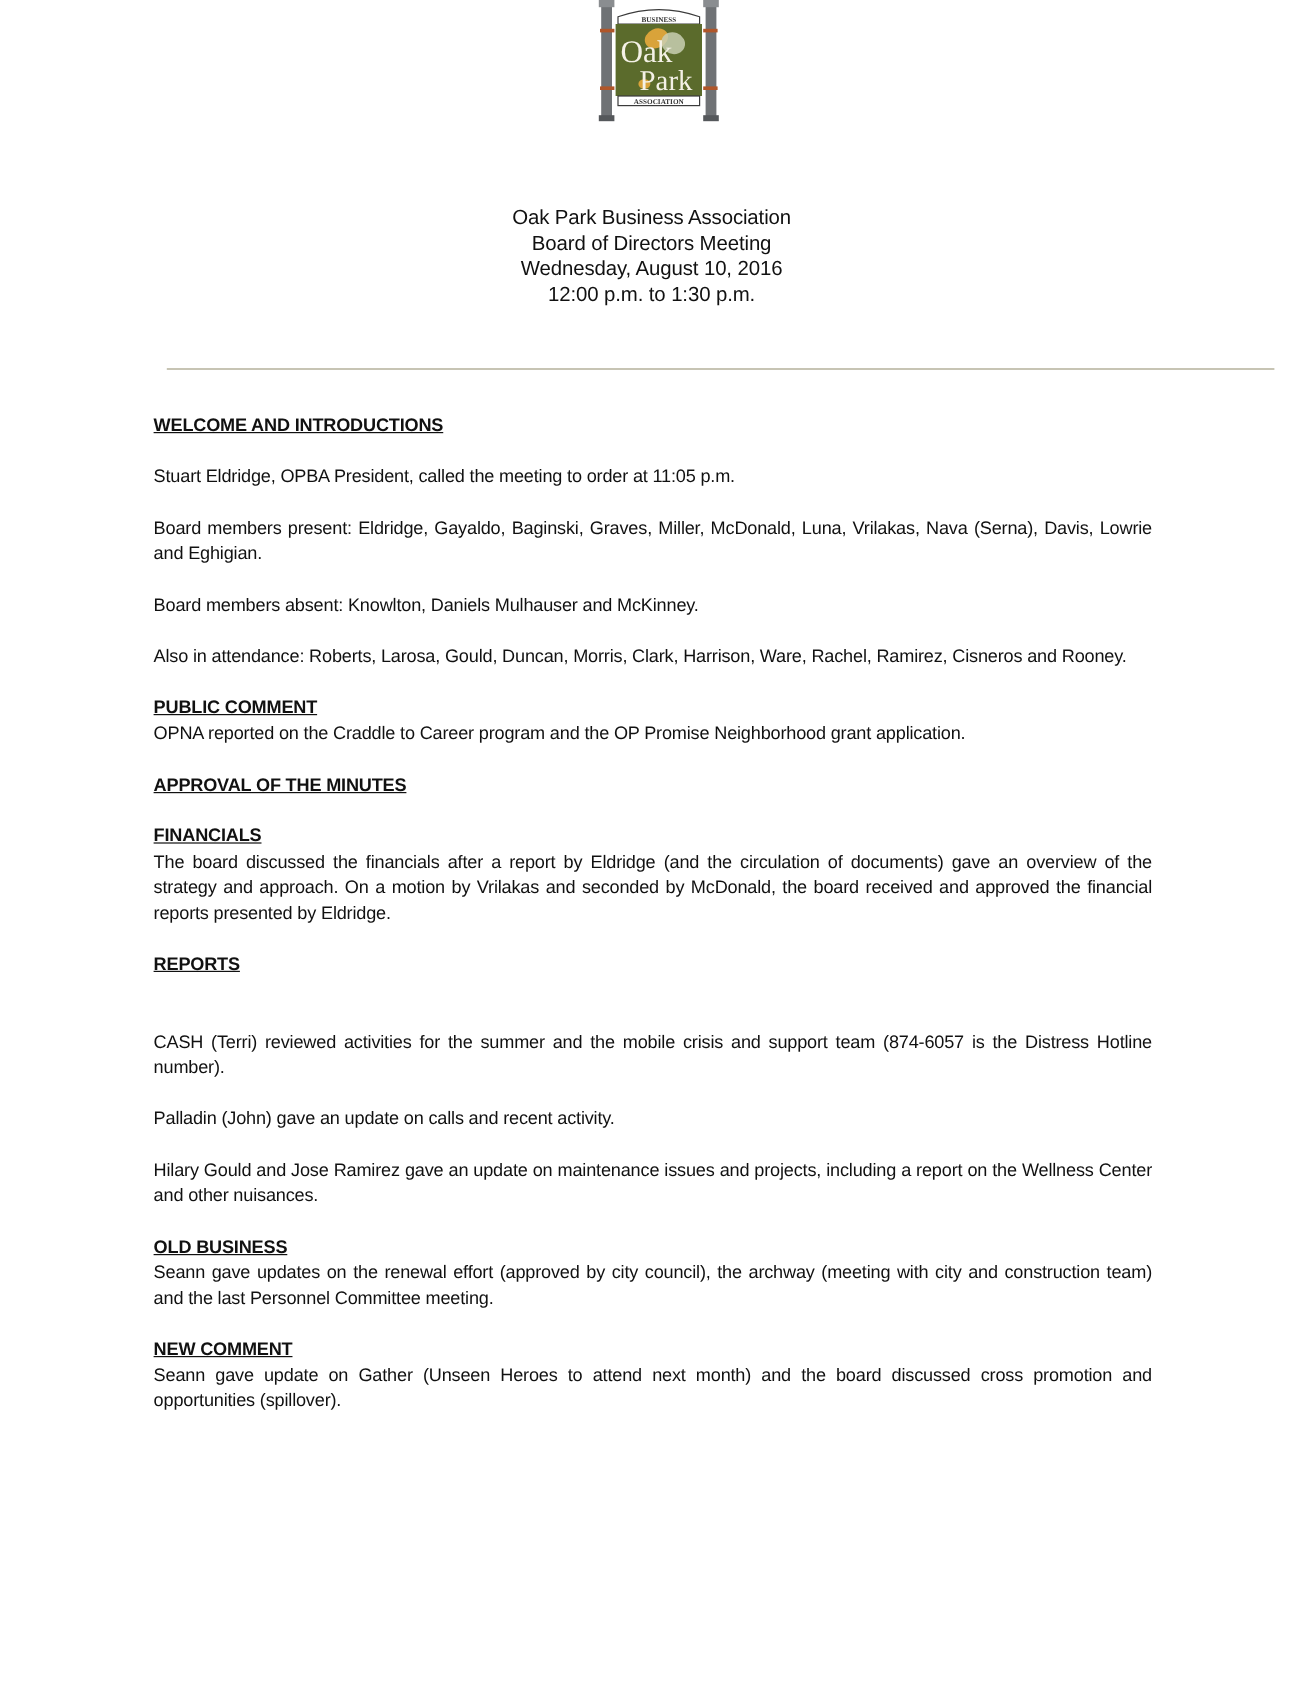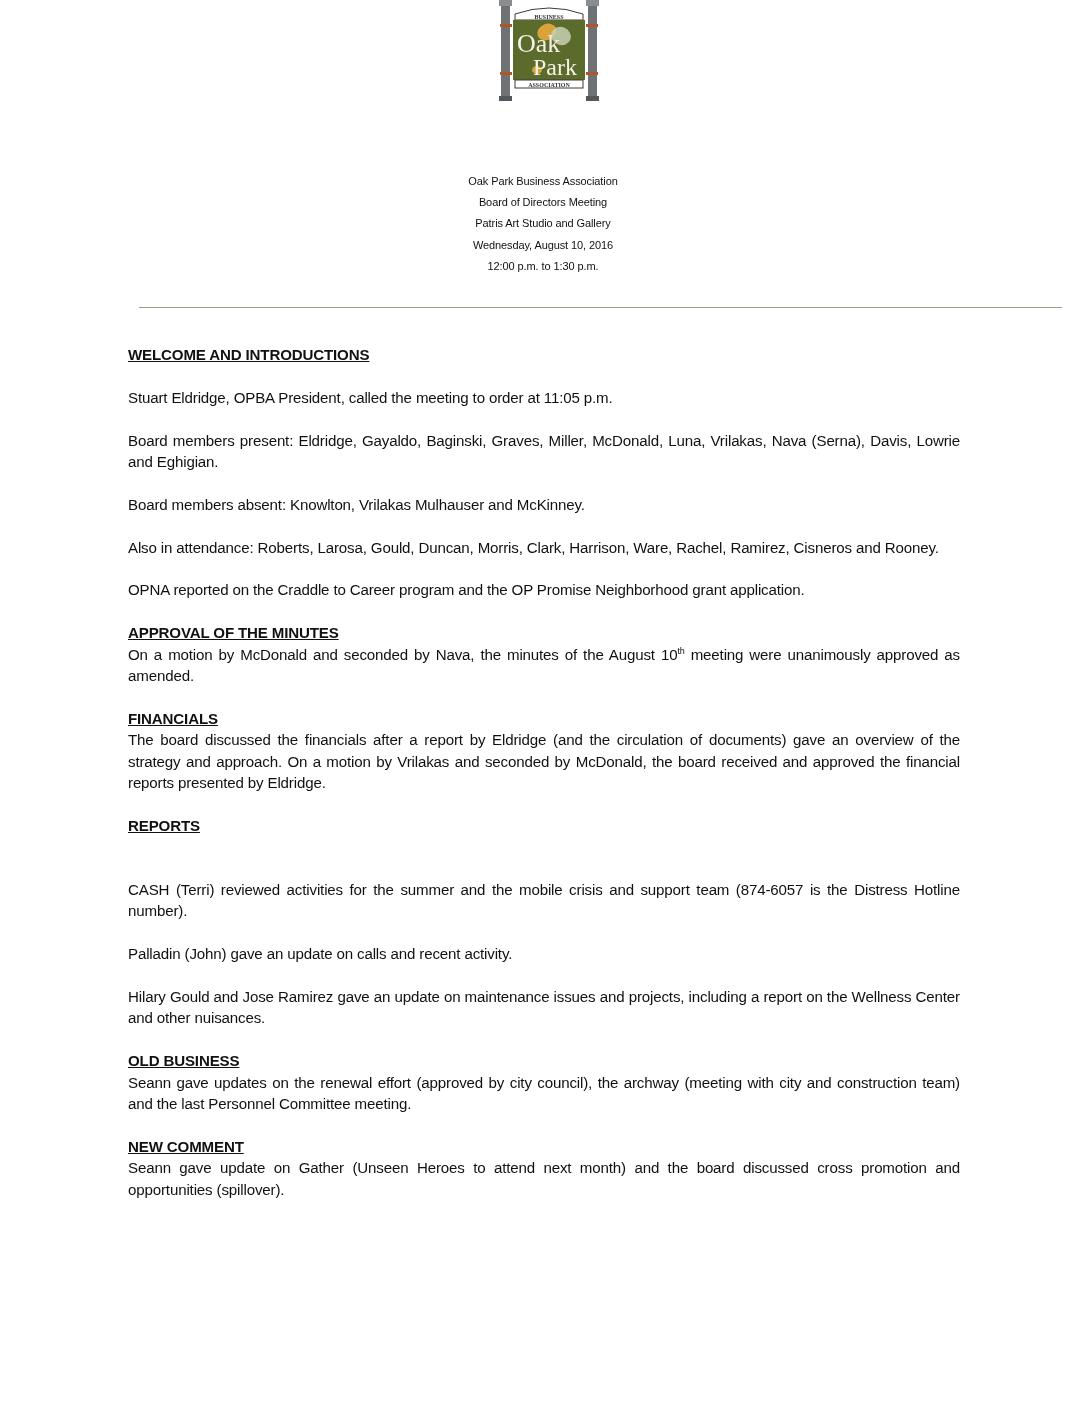--- a/index.html
+++ b/index.html
@@ -1,20 +1,20 @@
 <!DOCTYPE html>
 <html><head>
 <meta charset="utf-8">
 <style>
   html, body { margin: 0; padding: 0; background: #ffffff; }
   body { width: 1088px; height: 1408px; position: relative; overflow: hidden;
          font-family: "Liberation Sans", sans-serif; color: #111; }
   .logo { position: absolute; left: 497px; top: 0; width: 104px; height: 102px; }
   .header { position: absolute; left: 300px; width: 486px; top: 171px; text-align: center;
-            font-size: 11px; line-height: 21.2px; letter-spacing: -0.1px; }
+            font-size: 17px; line-height: 21.2px; letter-spacing: -0.1px; }
   .header .b { font-weight: normal; }
   .rule { position: absolute; left: 139px; top: 307px; width: 923px; height: 0;
           border-top: 1.5px solid #a39d84; }
   .body { position: absolute; left: 128px; width: 832px; top: 344px;
           font-size: 15.1px; line-height: 21.4px; letter-spacing: -0.15px; }
   .body p { margin: 0; text-align: justify; }
   .h { font-weight: bold; text-decoration: underline; display: block; }
   .gap { height: 21.4px; }
   sup { font-size: 9px; line-height: 0; vertical-align: 6px; }
 </style>
@@ -48,44 +48,43 @@
     <text x="36" y="75" font-size="24" font-family="Liberation Serif, serif" fill="#f4f1e6">Park</text>
 
     <rect x="18" y="80" width="68" height="8" fill="#ffffff" stroke="#3b3b3b" stroke-width="1"></rect>
     <text x="52" y="86.5" font-size="6" font-family="Liberation Serif, serif" font-weight="bold" text-anchor="middle" fill="#333">ASSOCIATION</text>
   </svg>
 </div>
 
 <div class="header">
   <div>Oak Park Business Association</div>
   <div class="b">Board of Directors Meeting</div>
-  <div>Patris Art Studio and Gallery</div>
   <div>Wednesday, August 10, 2016</div>
   <div>12:00 p.m. to 1:30 p.m.</div>
 </div>
 
 <div class="rule"></div>
 
 <div class="body">
   <span class="h">WELCOME AND INTRODUCTIONS</span>
   <div class="gap"></div>
   <p>Stuart Eldridge, OPBA President, called the meeting to order at 11:05 p.m.</p>
   <div class="gap"></div>
   <p>Board members present: Eldridge, Gayaldo, Baginski, Graves, Miller, McDonald, Luna, Vrilakas, Nava (Serna), Davis, Lowrie and Eghigian.</p>
   <div class="gap"></div>
-  <p>Board members absent: Knowlton, Vrilakas Mulhauser and McKinney.</p>
+  <p>Board members absent: Knowlton, Daniels Mulhauser and McKinney.</p>
   <div class="gap"></div>
   <p>Also in attendance:  Roberts, Larosa, Gould, Duncan, Morris, Clark, Harrison, Ware, Rachel, Ramirez, Cisneros and Rooney.</p>
   <div class="gap"></div>
 
+  <span class="h">PUBLIC COMMENT</span>
   <p>OPNA reported on the Craddle to Career program and the OP Promise Neighborhood grant application.</p>
   <div class="gap"></div>
 
   <span class="h">APPROVAL OF THE MINUTES</span>
-  <p><span>On a motion by McDonald and seconded by Nava, the minutes of the August 10</span><sup>th</sup><span> meeting were unanimously approved as amended.</span></p>
   <div class="gap"></div>
 
   <span class="h">FINANCIALS</span>
   <p>The board discussed the financials after a report by Eldridge (and the circulation of documents) gave an overview of the strategy and approach.   On a motion by Vrilakas and seconded by McDonald, the board received and approved the financial reports presented by Eldridge.</p>
   <div class="gap"></div>
 
   <span class="h">REPORTS</span>
   <div class="gap"></div>
   <div class="gap"></div>
   <p>CASH (Terri) reviewed activities for the summer and the mobile crisis and support team (874-6057 is the Distress Hotline number).</p>

